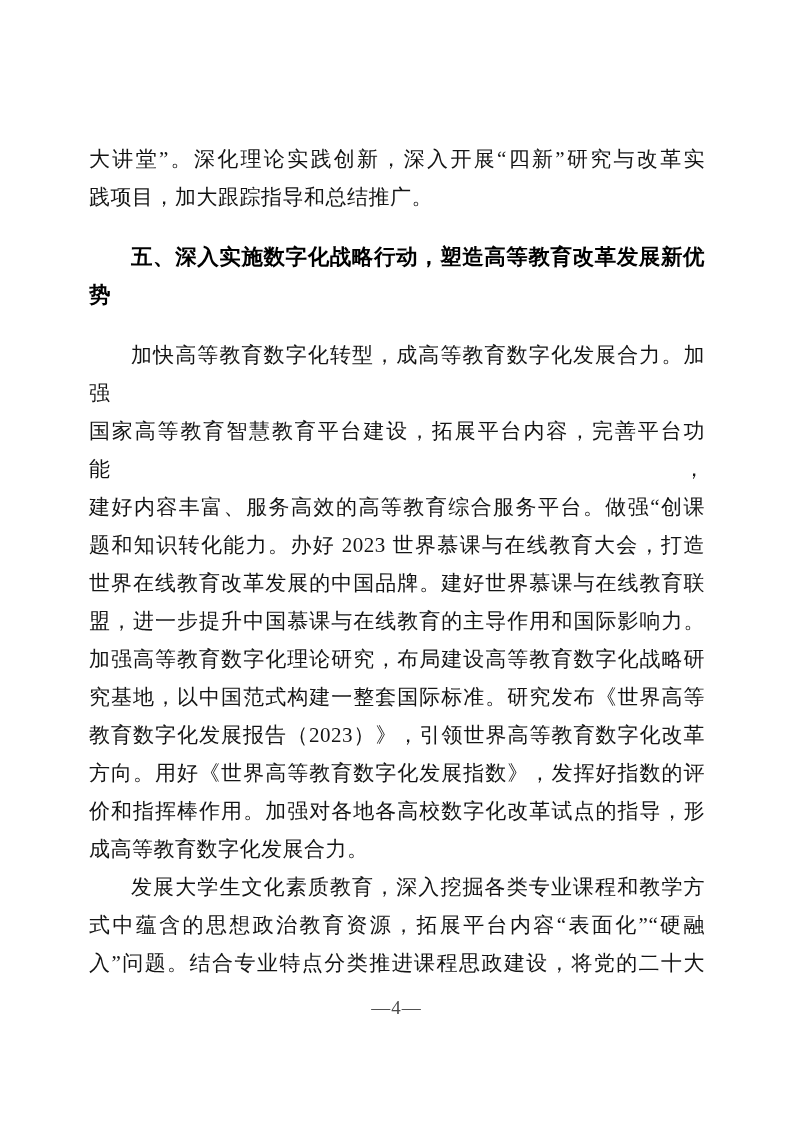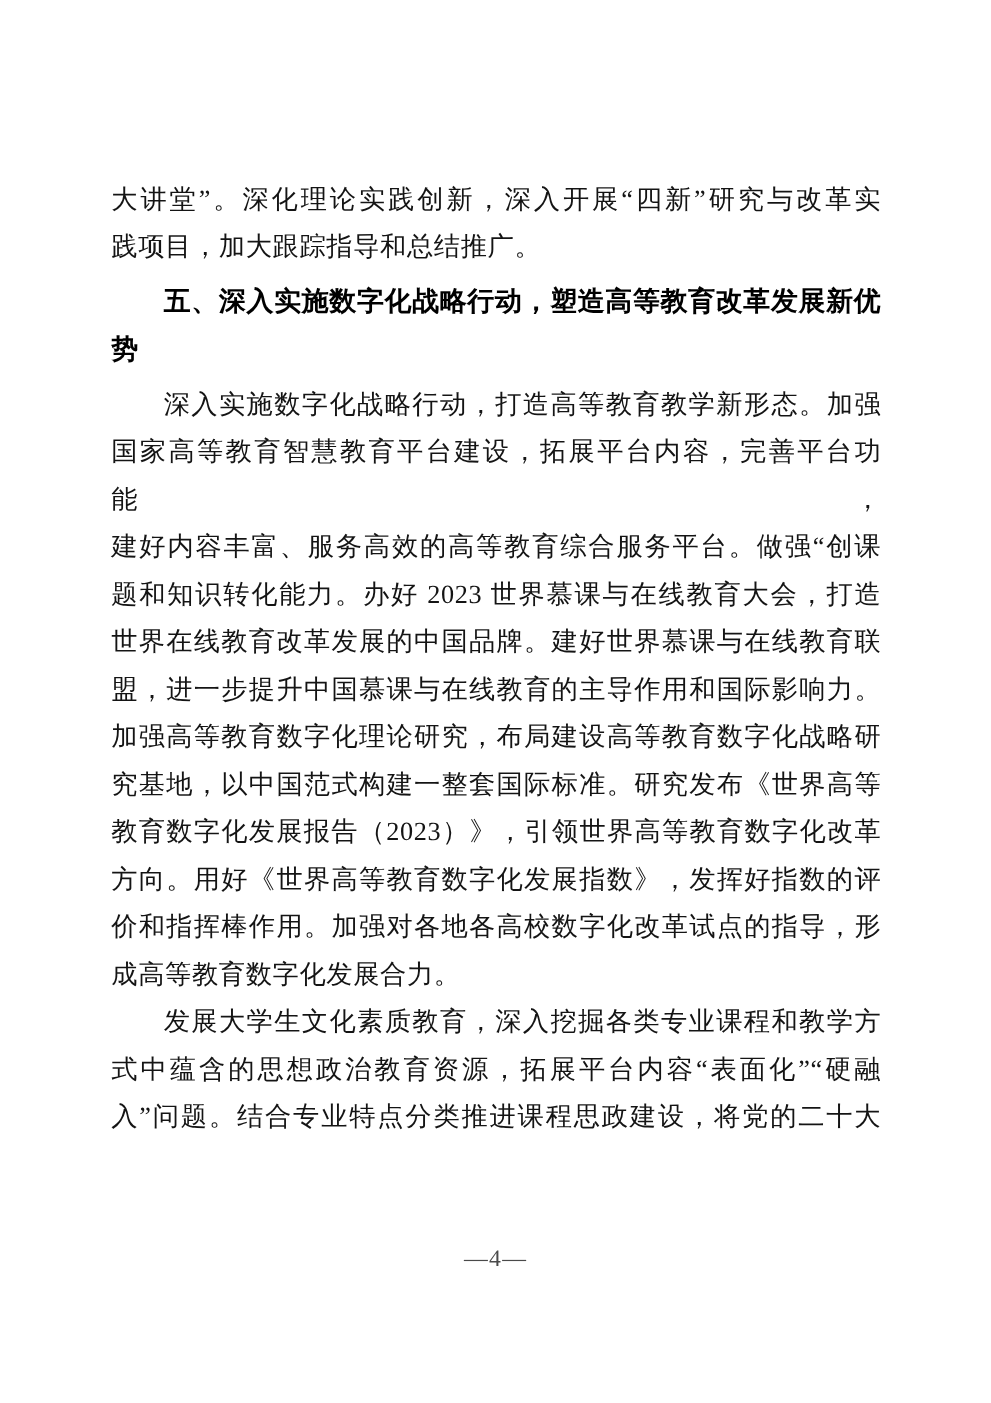--- a/index.html
+++ b/index.html
@@ -29,21 +29,21 @@
     color: #141414;
   }
   .justify {
     text-align: justify;
     text-align-last: justify;
   }
   .indent {
     text-indent: 42px;
   }
   .block { margin: 0; }
-  .block.heading { margin: 6px 0; }
+  .block.heading { margin: 22px 0; }
   .hline {
     font-family: "Liberation Sans", "DejaVu Sans", sans-serif;
     font-weight: 700;
     font-size: 21.5px;
     color: #000000;
   }
   .footer {
     position: absolute;
     left: 0;
     top: 997px;
@@ -65,21 +65,21 @@
       <div class="line justify">大讲堂”。深化理论实践创新，深入开展“四新”研究与改革实</div>
       <div class="line">践项目，加大跟踪指导和总结推广。</div>
     </div>
 
     <div class="block heading">
       <div class="line hline justify indent">五、深入实施数字化战略行动，塑造高等教育改革发展新优</div>
       <div class="line hline">势</div>
     </div>
 
     <div class="block">
-      <div class="line justify indent">深入实施数字化战略行动，打造高等教育教学新形态。加强</div>
+      <div class="line justify indent">加快高等教育数字化转型，成高等教育数字化发展合力。加强</div>
       <div class="line justify">国家高等教育智慧教育平台建设，拓展平台内容，完善平台功能，</div>
       <div class="line justify">建好内容丰富、服务高效的高等教育综合服务平台。做强“创课</div>
       <div class="line justify">题和知识转化能力。办好 2023 世界慕课与在线教育大会，打造</div>
       <div class="line justify">世界在线教育改革发展的中国品牌。建好世界慕课与在线教育联</div>
       <div class="line justify">盟，进一步提升中国慕课与在线教育的主导作用和国际影响力。</div>
       <div class="line justify">加强高等教育数字化理论研究，布局建设高等教育数字化战略研</div>
       <div class="line justify">究基地，以中国范式构建一整套国际标准。研究发布《世界高等</div>
       <div class="line justify">教育数字化发展报告（2023）》，引领世界高等教育数字化改革</div>
       <div class="line justify">方向。用好《世界高等教育数字化发展指数》，发挥好指数的评</div>
       <div class="line justify">价和指挥棒作用。加强对各地各高校数字化改革试点的指导，形</div>

